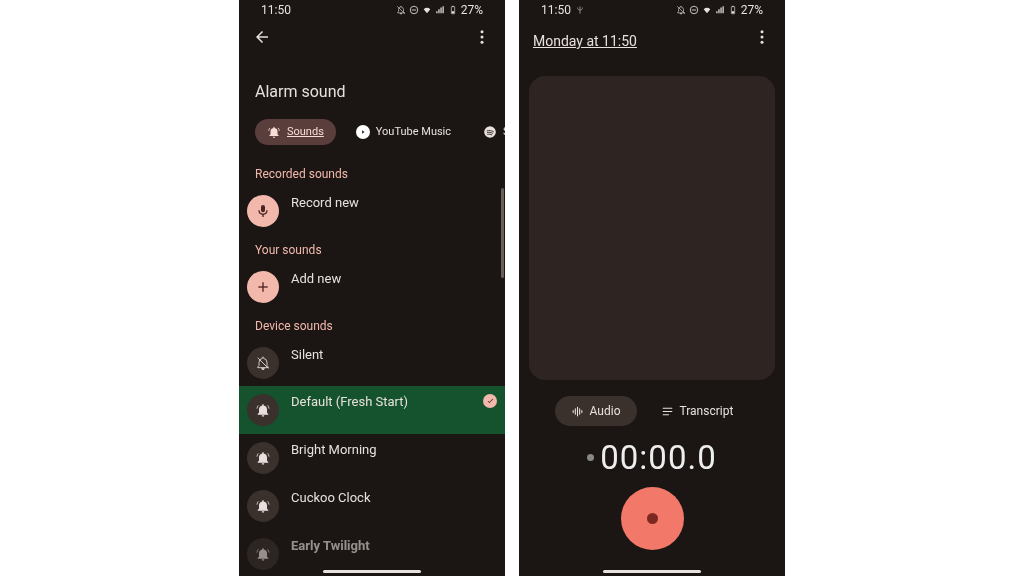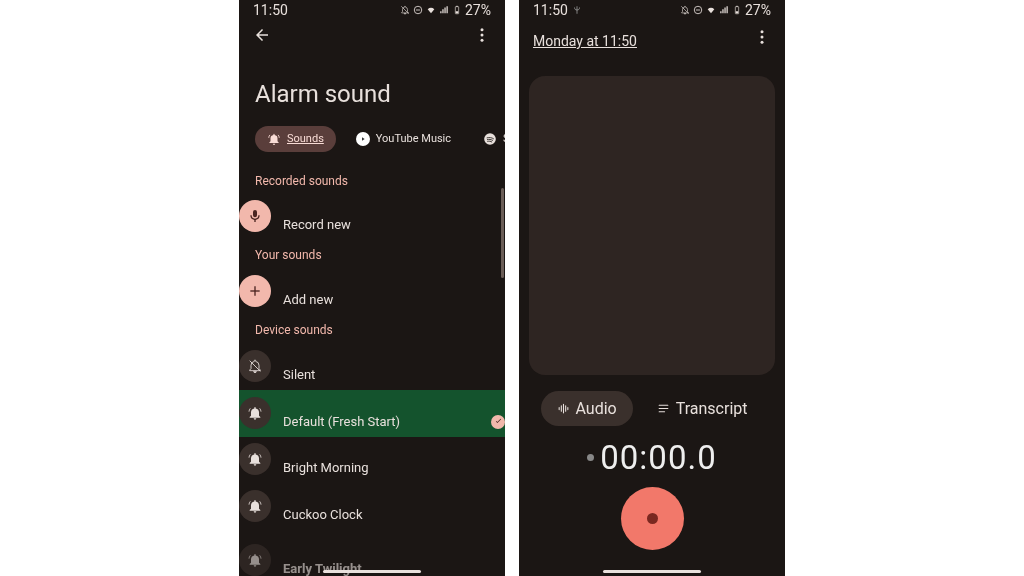--- a/index.html
+++ b/index.html
@@ -24,41 +24,41 @@
     overflow: hidden;
     display: flex;
     flex-direction: column;
   }
   
   .status-bar {
     height: 20px;
     display: flex;
     align-items: center;
     justify-content: space-between;
-    padding: 0 14px;
-    font-size: 14px;
+    padding: 0 22px;
+    font-size: 12px;
     color: #e8e0dc;
     text-align: right;
   }
   .status-right { display: flex; align-items: center; gap: 3px; }
   .status-right svg { width: 10px; height: 10px; fill: #e8e0dc; }
 
   
   .app-bar {
     height: 38px;
     display: flex;
     align-items: center;
     justify-content: space-between;
     padding: 0 14px;
   }
   .app-bar svg { width: 18px; height: 18px; fill: #e8e0dc; }
 
   
   .page-title {
-    font-size: 24px;
+    font-size: 16px;
     font-weight: 400;
     padding: 24px 16px 18px 16px;
     color: #e8e0dc;
   }
 
   
   .chips {
     display: flex;
     gap: 8px;
     padding: 0 16px 14px 16px;
@@ -93,23 +93,23 @@
   
   .section-header {
     font-size: 12px;
     color: #f2b8ac;
     padding: 8px 16px 6px 16px;
   }
 
   
   .list-item {
     display: flex;
-    align-items: flex-end;
+    align-items: flex-start;
     gap: 12px;
-    padding: 8px 0;
+    padding: 8px 8px;
     min-height: 46px;
     position: relative;
   }
   .list-item.selected {
     background: #14532d;
   }
   .list-icon {
     width: 32px; height: 32px;
     border-radius: 50%;
     background: #3a302c;
@@ -168,21 +168,21 @@
     justify-content: center;
     gap: 8px;
     margin: 16px 0 8px 0;
   }
   .seg {
     display: flex;
     align-items: center;
     gap: 6px;
     padding: 8px 16px;
     border-radius: 20px;
-    font-size: 16px;
+    font-size: 12px;
     color: #e8e0dc;
   }
   .seg.active {
     background: #3a302c;
   }
   .seg svg { width: 13px; height: 13px; fill: #e8e0dc; }
   .timer-row {
     display: flex;
     align-items: center;
     justify-content: center;

